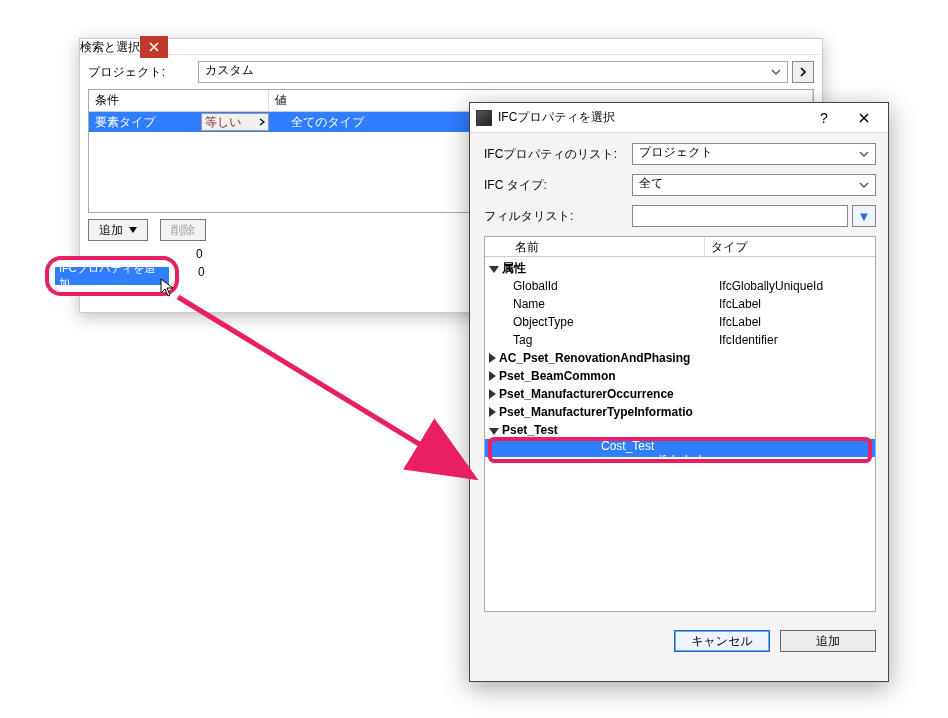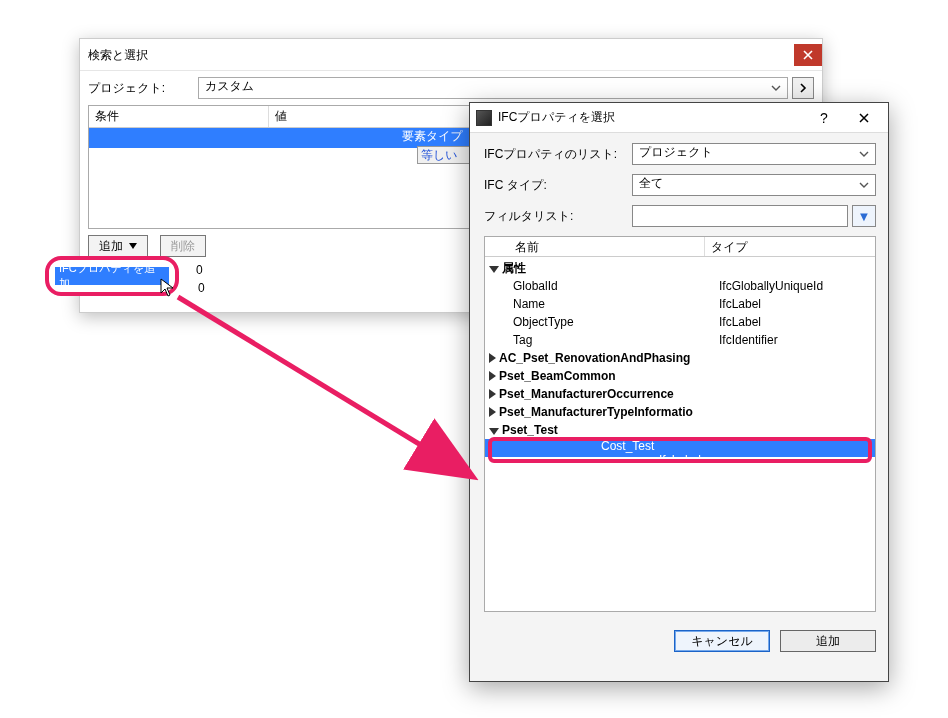--- a/index.html
+++ b/index.html
@@ -5,22 +5,22 @@
   * { box-sizing: border-box; font-family: "Yu Gothic UI", "Meiryo", "MS PGothic", sans-serif; font-size: 12px; }
   body { margin: 0; background: #fff; width: 948px; height: 718px; position: relative; }
 
   
   .main-window {
     position: absolute; left: 79px; top: 38px; width: 744px; height: 275px;
     background: #fff; border: 1px solid #ccc;
     box-shadow: 0 4px 16px rgba(0,0,0,0.25);
   }
   .titlebar {
-    height: 32px; line-height: 22px; padding-left: 8px; border-bottom: 1px solid #e6e6e6;
-    display: flex; justify-content: space-between; align-items: center; background: #fff;
+    height: 16px; line-height: 22px; border-bottom: 1px solid #e6e6e6;
+    display: flex; align-items: center; background: #fff;
   }
   .titlebar .close {
     width: 28px; height: 22px; background: #c0392b; color: #fff;
     display: flex; align-items: center; justify-content: center; cursor: pointer;
   }
   .content { padding: 6px 8px 8px 8px; }
   .row { display: flex; align-items: center; margin-bottom: 4px; }
   .lbl-w { width: 110px; }
   .set-select {
     flex: 1; height: 22px; border: 1px solid #aaa; background: #fff; padding: 0 20px 0 6px;
@@ -30,24 +30,24 @@
   .arrow-btn {
     width: 22px; height: 22px; border: 1px solid #888; background: #f0f0f0;
     display: flex; align-items: center; justify-content: center; margin-left: 4px; cursor: pointer;
   }
 
   .cond-table { border: 1px solid #aaa; height: 124px; margin-top: 6px; background: #fff; }
   .cond-head { display: flex; border-bottom: 1px solid #ccc; background: #fff; }
   .cond-head .hc { padding: 2px 6px; border-right: 1px solid #ddd; }
   .cond-head .c1 { width: 180px; }
   .cond-head .c2 { flex: 1; }
-  .cond-row { display: flex; align-items: center; background: #2f7eff; color: #fff; height: 20px; flex-direction: column; }
+  .cond-row { display: flex; align-items: center; background: #2f7eff; color: #fff; height: 20px; }
   .cond-row .rc1 { width: 110px; padding: 0 6px; }
   .cond-row .op {
-    width: 68px; height: 18px; margin: 1px 2px; background: #f0f0f0; color: #1d4ed8;
+    width: 68px; height: 18px; margin: 1px 2px; background: #f0f0f0; color: #7f1d1d;
     border: 1px solid #999; display: flex; align-items: center; justify-content: space-between;
     padding: 0 3px;
   }
   .cond-row .rc2 { flex: 1; padding: 0 20px; }
   .btn-row { display: flex; gap: 12px; margin-top: 6px; align-items: center; }
   .btn {
     height: 22px; padding: 0 10px; border: 1px solid #777; background: #f3f3f3;
     display: flex; align-items: center; gap: 6px; cursor: pointer;
   }
   .btn.disabled { color: #999; }

